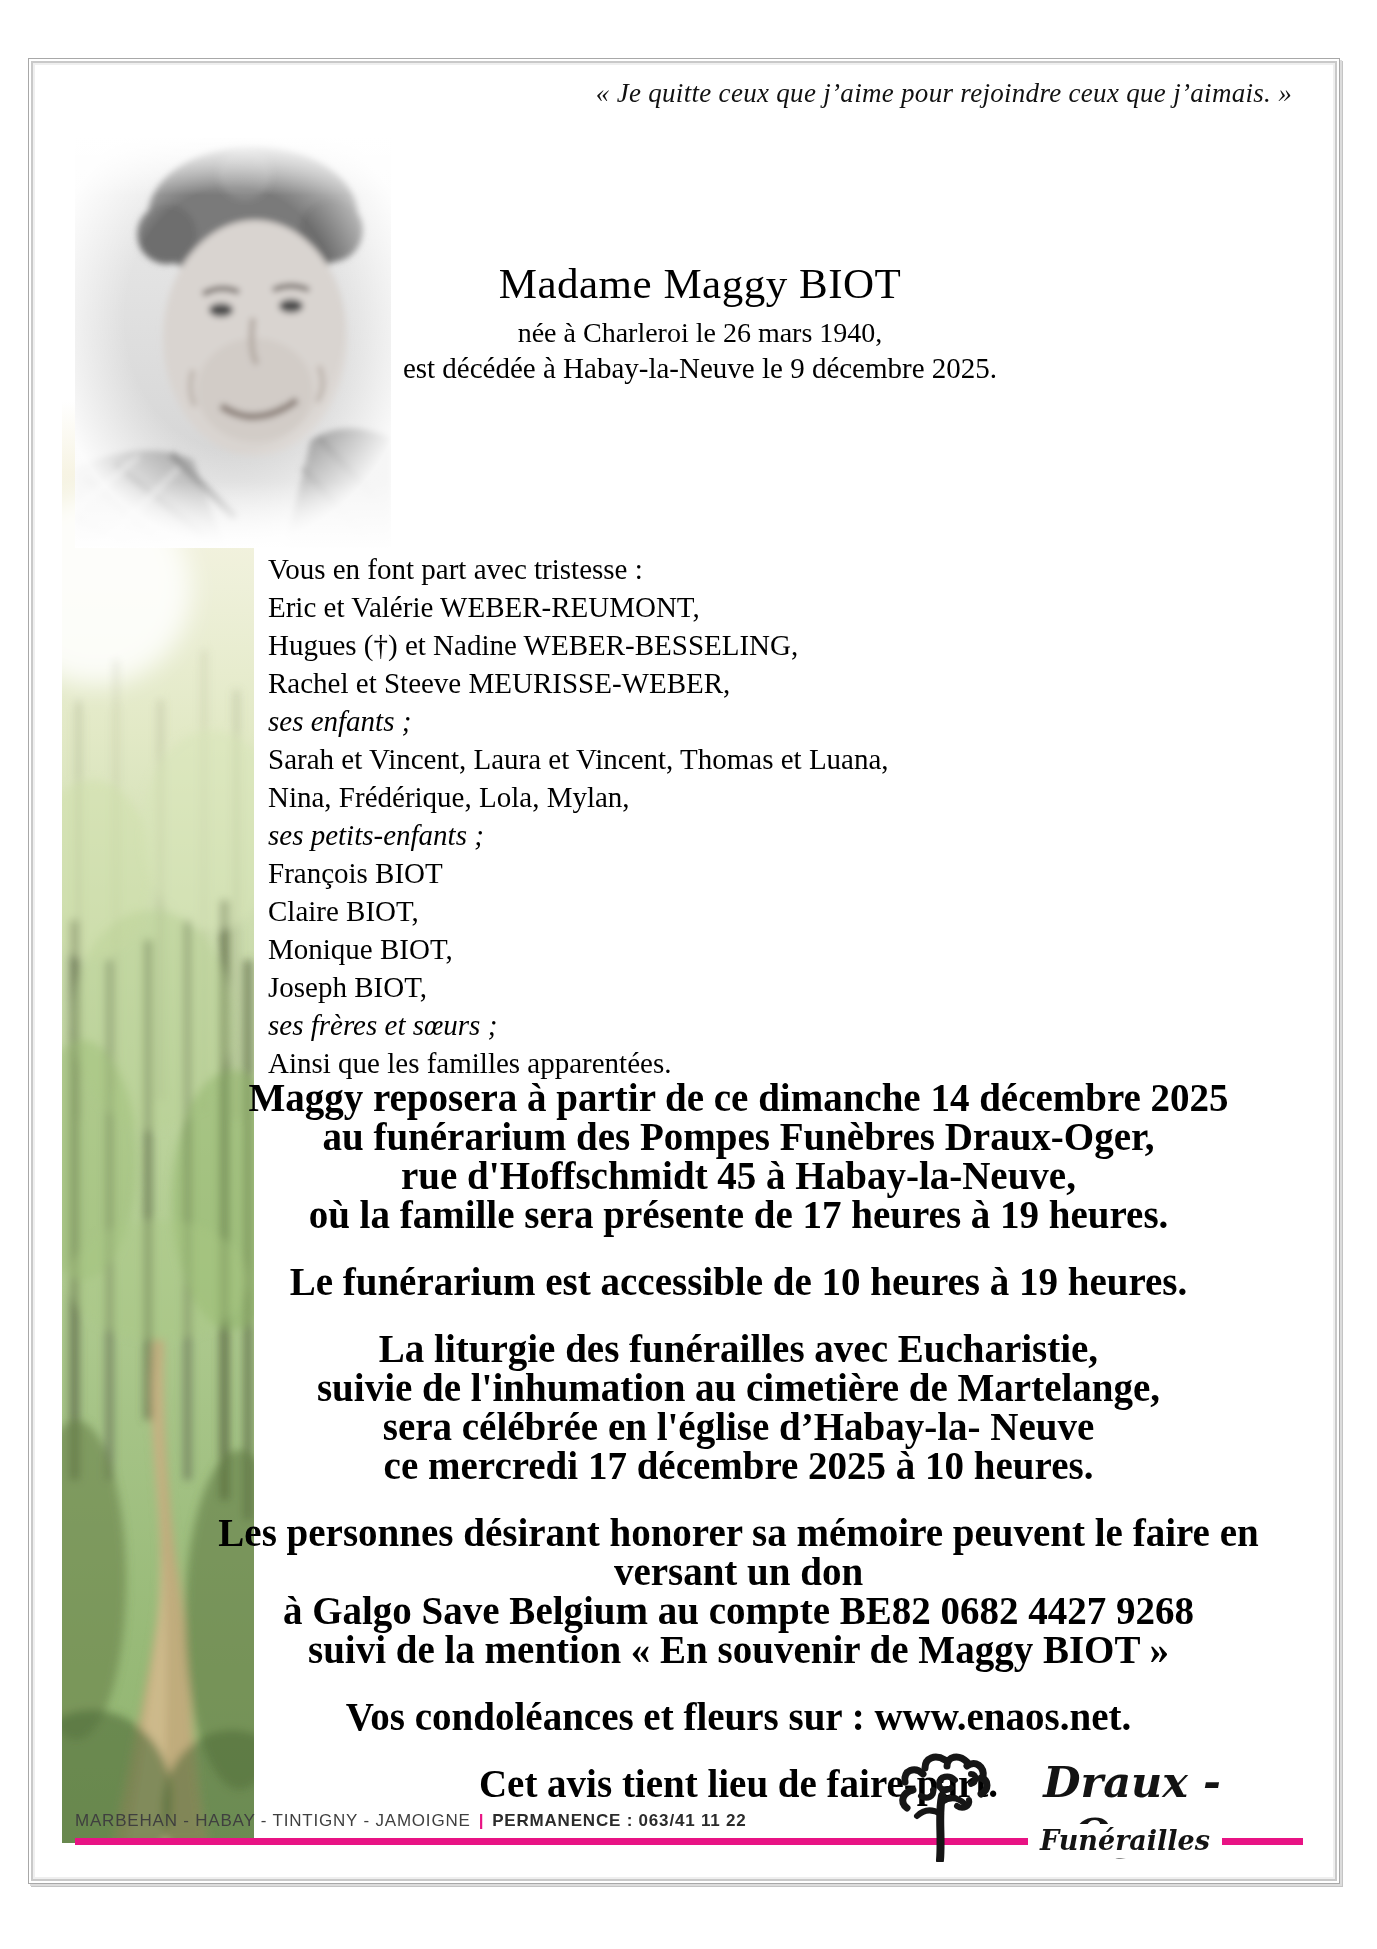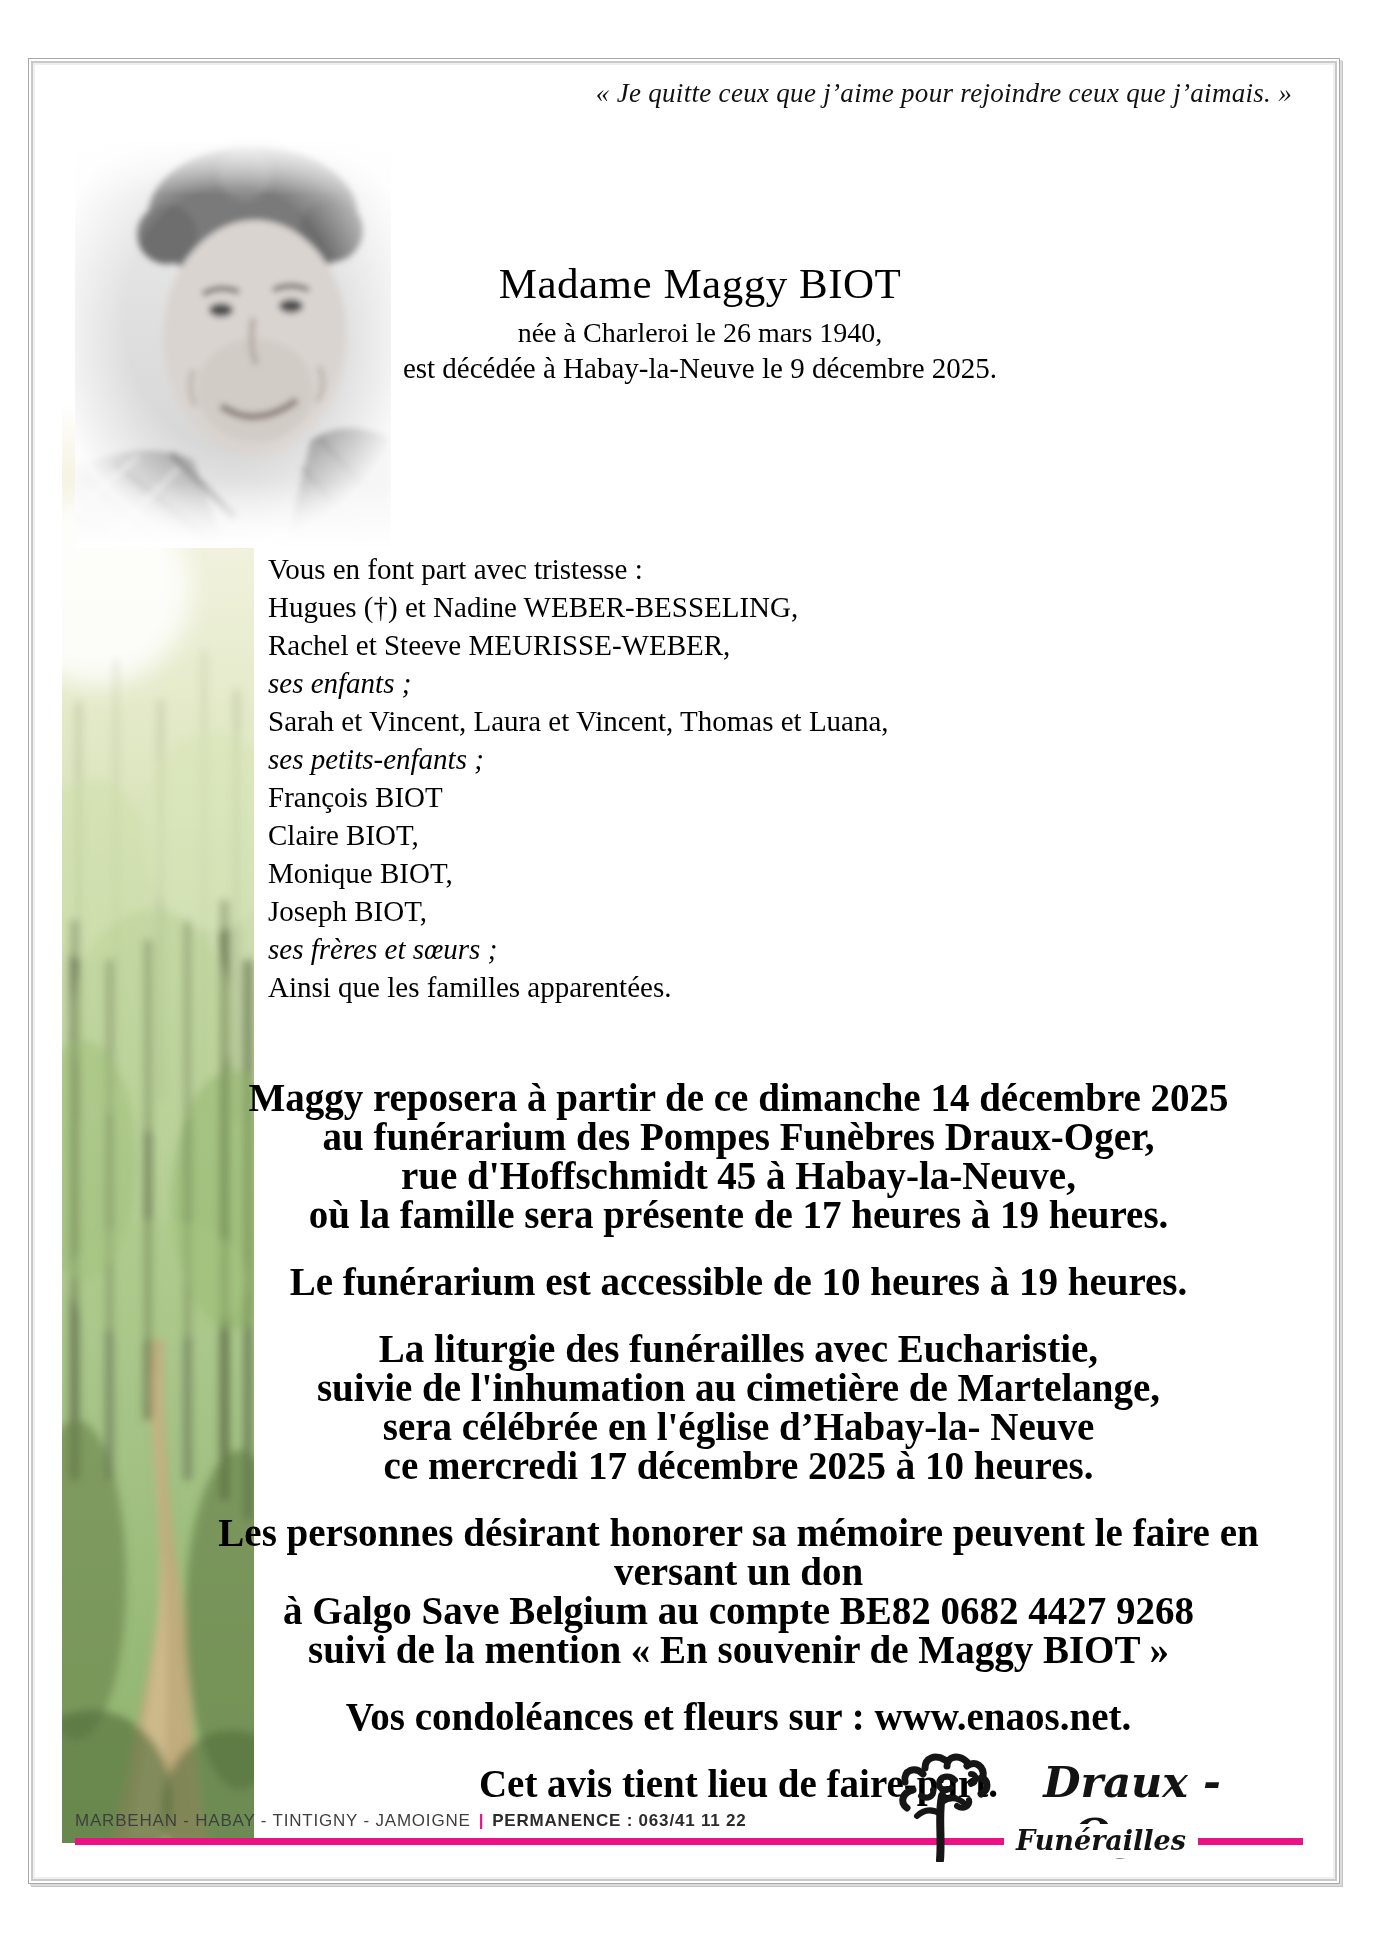--- a/index.html
+++ b/index.html
@@ -58,21 +58,21 @@
   .footer-info .sep{color:#e81384;font-weight:bold;margin:0 8px;}
   .footer-info .perm{font-weight:bold;color:#2b2b2b;}
   .pink-rule{position:absolute;left:75px;top:1838px;width:1228px;height:7px;background:#e81384;}
   .tree{position:absolute;left:893px;top:1750px;width:100px;height:112px;z-index:5;}
   .logo-name{
     position:absolute;left:1012px;top:1756px;width:240px;text-align:center;z-index:5;
     font-family:"DejaVu Serif","Liberation Serif",serif;font-style:italic;font-weight:bold;
     font-size:43px;line-height:52px;color:#131313;
   }
   .logo-sub{
-    position:absolute;left:1004px;top:1824px;z-index:6;background:#ffffff;padding:0 12px;
+    position:absolute;left:1028px;top:1824px;z-index:6;background:#ffffff;padding:0 12px;
     font-family:"DejaVu Serif","Liberation Serif",serif;font-style:italic;font-weight:bold;
     font-size:27px;line-height:34px;color:#131313;
   }
 </style>
 </head>
 <body>
 
 <div class="page">
 
   <div class="forest">
@@ -156,24 +156,26 @@
   <div class="quote">« Je quitte ceux que j’aime pour rejoindre ceux que j’aimais. »</div>
 
   <div class="header">
     <div class="title">Madame Maggy BIOT</div>
     <div class="meta1">née à Charleroi le 26 mars 1940,</div>
     <div class="meta2">est décédée à Habay-la-Neuve le 9 décembre 2025.</div>
   </div>
 
   <div class="family">
     <div class="line">Vous en font part avec tristesse :</div>
+    <div class="line">Eric et Valérie WEBER-REUMONT,</div>
     <div class="line">Hugues (†) et Nadine WEBER-BESSELING,</div>
     <div class="line">Rachel et Steeve MEURISSE-WEBER,</div>
     <div class="line relation">ses enfants ;</div>
     <div class="line">Sarah et Vincent, Laura et Vincent, Thomas et Luana,</div>
+    <div class="line">Nina, Frédérique, Lola, Mylan,</div>
     <div class="line relation">ses petits-enfants ;</div>
     <div class="line">François BIOT</div>
     <div class="line">Claire BIOT,</div>
     <div class="line">Monique BIOT,</div>
     <div class="line">Joseph BIOT,</div>
     <div class="line relation">ses frères et sœurs ;</div>
     <div class="line">Ainsi que les familles apparentées.</div>
   </div>
 
   <div class="ceremony">

